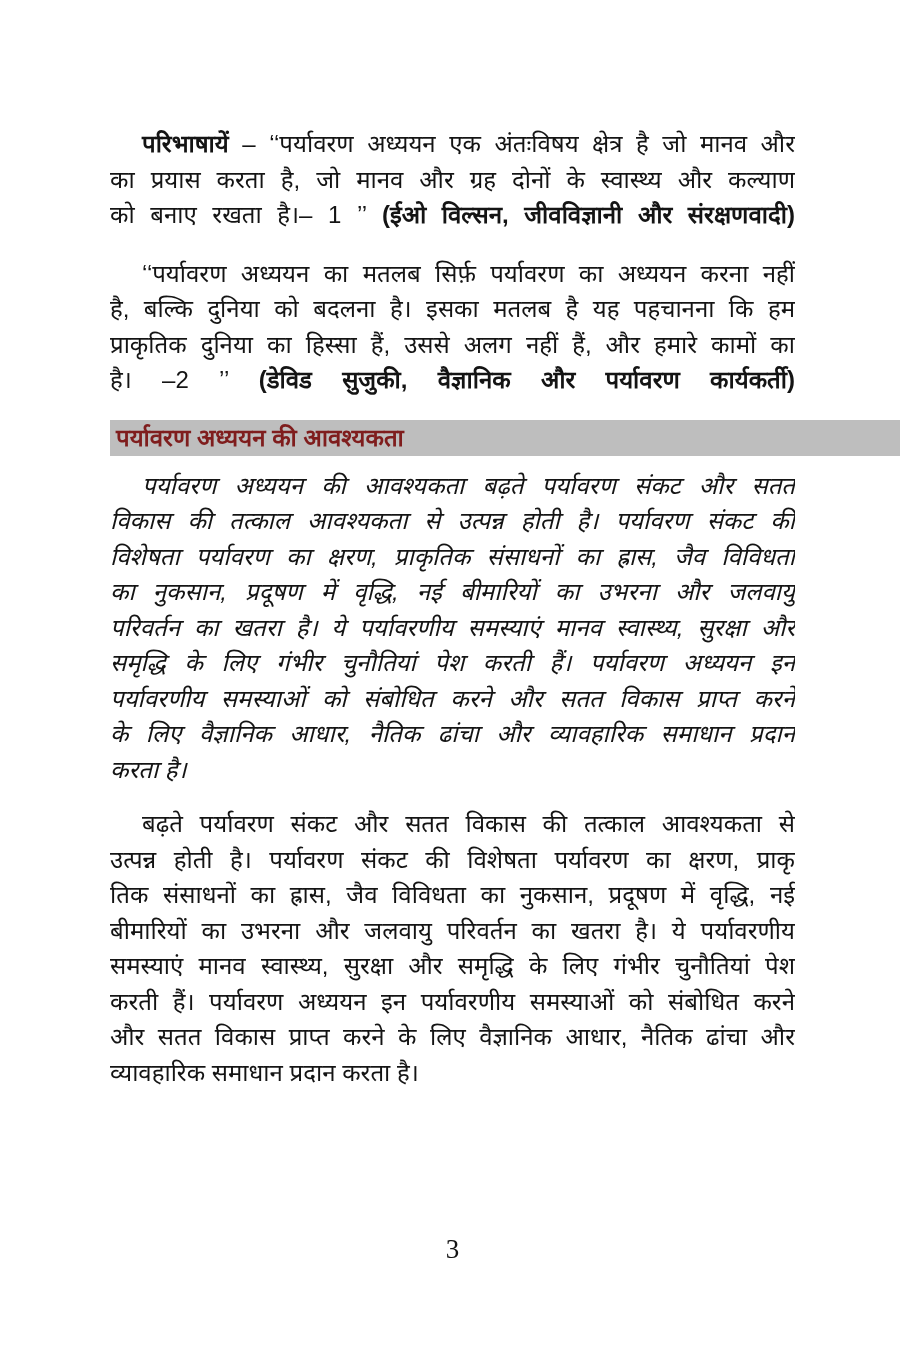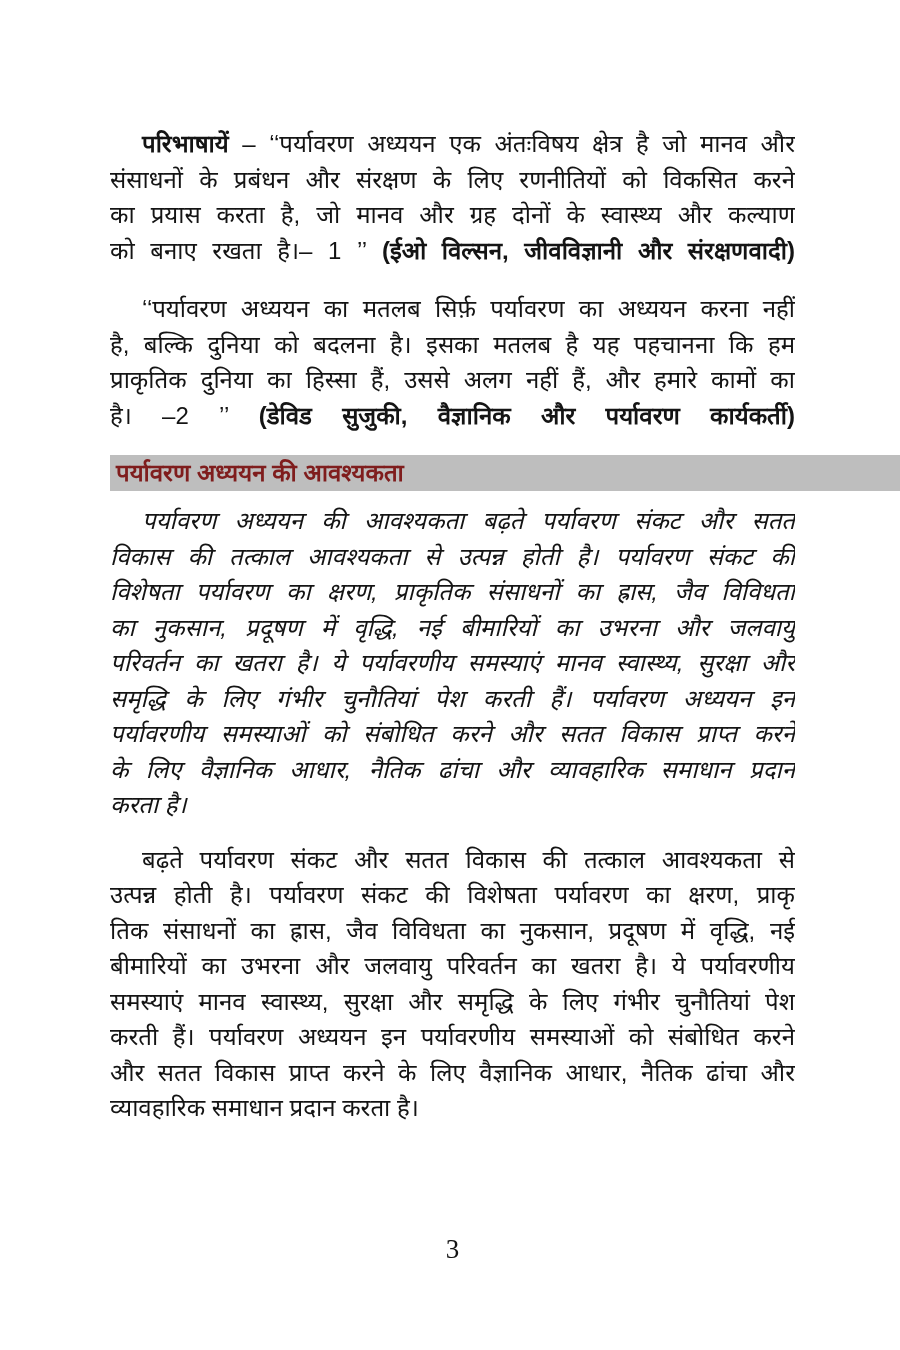--- a/index.html
+++ b/index.html
@@ -69,21 +69,20 @@
     color: #141414;
   }
 </style>
 </head>
 <body>
 
 <div class="page">
   <div class="content">
       <div class="para block-0">
         <div class="line"><span class="b">परिभाषायें</span><span> – ‘‘पर्यावरण अध्ययन एक अंतःविषय क्षेत्र है जो मानव और</span></div>
-        <div class="line"><span>संसाधनों के प्रबंधन और संरक्षण के लिए रणनीतियों को विकसित करने</span></div>
         <div class="line"><span>का प्रयास करता है, जो मानव और ग्रह दोनों के स्वास्थ्य और कल्याण</span></div>
         <div class="line"><span>को बनाए रखता है।– 1 ’’ </span><span class="b">(ईओ विल्सन, जीवविज्ञानी और संरक्षणवादी)</span></div>
       </div>
       <div class="para block-1">
         <div class="line"><span>‘‘पर्यावरण अध्ययन का मतलब सिर्फ़ पर्यावरण का अध्ययन करना नहीं</span></div>
         <div class="line"><span>है, बल्कि दुनिया को बदलना है। इसका मतलब है यह पहचानना कि हम</span></div>
         <div class="line"><span>प्राकृतिक दुनिया का हिस्सा हैं, उससे अलग नहीं हैं, और हमारे कामों का</span></div>
         <div class="line"><span>है। –2 ’’ </span><span class="b">(डेविड सुजुकी, वैज्ञानिक और पर्यावरण कार्यकर्ती)</span></div>
       </div>
       <div class="heading-bar block-2" style="background: rgb(190, 190, 190);">पर्यावरण अध्ययन की आवश्यकता</div>

